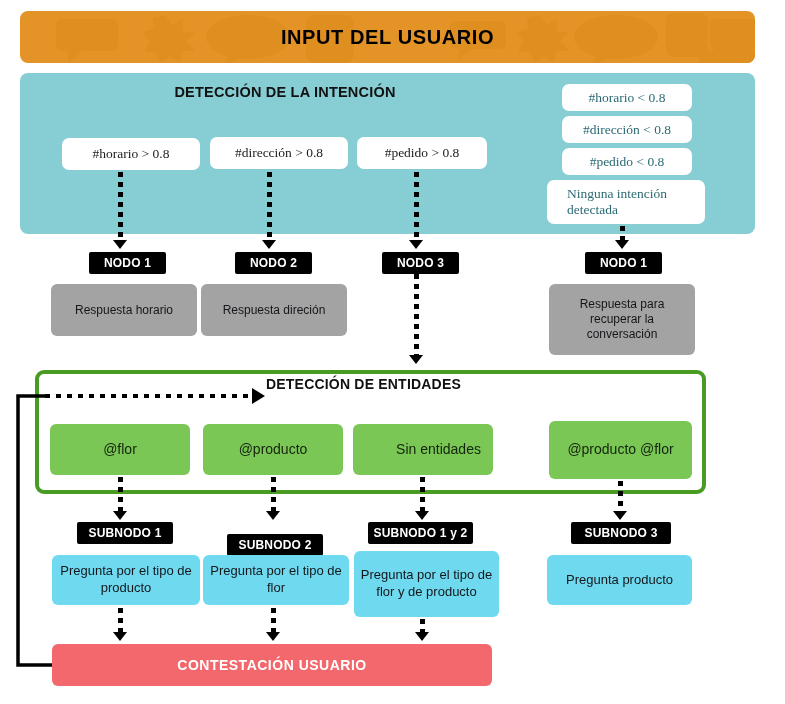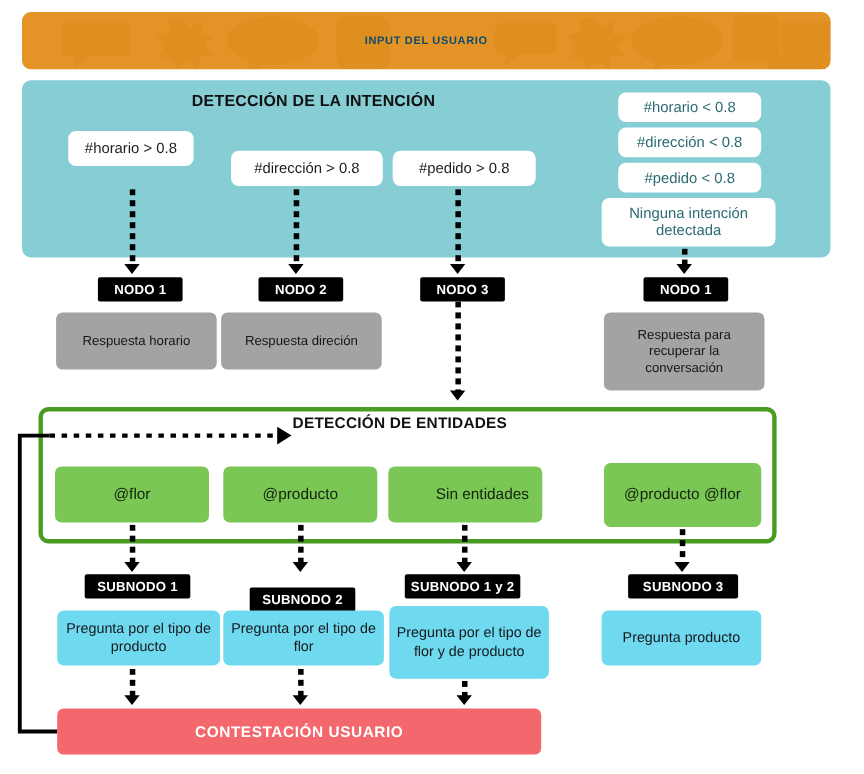--- a/index.html
+++ b/index.html
@@ -23,23 +23,23 @@
   #user-input-banner {
     left: 20px; top: 11px; width: 735px; height: 52px;
     background: #e49327;
     border-radius: 8px;
     overflow: hidden;
   }
   #banner-pattern { position:absolute; left:0; top:0; width:100%; height:100%; }
   #user-input-title {
     position: absolute; left: 0; top: 0; width: 100%; height: 100%;
     display: flex; align-items: center; justify-content: center;
-    color: #0c4a6e;
-    font-weight: bold;
-    font-size: 10px;
+    color: #000000;
+    font-weight: bold;
+    font-size: 20px;
     letter-spacing: 0.6px;
     z-index: 3;
   }
 
   
   #intent-panel {
     left: 20px; top: 73px; width: 735px; height: 161px;
     background: #86cdd4;
     border-radius: 8px;
   }
@@ -48,25 +48,25 @@
     text-align: center;
     font-weight: bold;
     font-size: 14.5px;
     color: #111111;
     letter-spacing: 0.2px;
   }
   .pill-white {
     background: #ffffff;
     border-radius: 7px;
     display: flex; align-items: center; justify-content: center;
-    text-align: center;
     font-size: 13.5px;
     color: #1d1d1d;
     line-height: 1.15;
-    padding: 2px 6px;
+    padding: 2px 20px;
+    font-family: Liberation Serif, serif;
   }
   .pill-white.teal-text { color: #2b6a73; }
 
   
   .node-chip {
     background: #000000;
     color: #ffffff;
     border-radius: 2px;
     display: flex; align-items: center; justify-content: center;
     font-size: 12px;
@@ -194,21 +194,21 @@
         </g>
         <ellipse cx="712" cy="52" rx="34" ry="16"></ellipse>
       </g>
     </svg>
     <div id="user-input-title">INPUT DEL USUARIO</div>
   </div>
 
   <div class="abs" id="intent-panel"></div>
   <div class="abs" id="intent-panel-title">DETECCIÓN DE LA INTENCIÓN</div>
 
-  <div class="abs pill-white" style="left:62px; top:119px; width:114px; height:32px;">#horario &gt; 0.8</div>
+  <div class="abs pill-white" style="left:62px; top:138px; width:138px; height:32px;">#horario &gt; 0.8</div>
   <div class="abs pill-white" style="left:210px; top:137px; width:138px; height:32px;">#dirección &gt; 0.8</div>
   <div class="abs pill-white" style="left:357px; top:137px; width:130px; height:32px;">#pedido &gt; 0.8</div>
 
   <div class="abs pill-white teal-text" style="left:562px; top:84px; width:130px; height:27px;">#horario &lt; 0.8</div>
   <div class="abs pill-white teal-text" style="left:562px; top:116px; width:130px; height:27px;">#dirección &lt; 0.8</div>
   <div class="abs pill-white teal-text" style="left:562px; top:148px; width:130px; height:27px;">#pedido &lt; 0.8</div>
   <div class="abs pill-white teal-text" style="left:547px; top:180px; width:158px; height:44px;">Ninguna intención detectada</div>
 
   <div class="abs dotted-v" style="left:118px; top:172px; height:72px;"></div>
   <div class="abs arrow-down" style="left:113px; top:240px;"></div>

